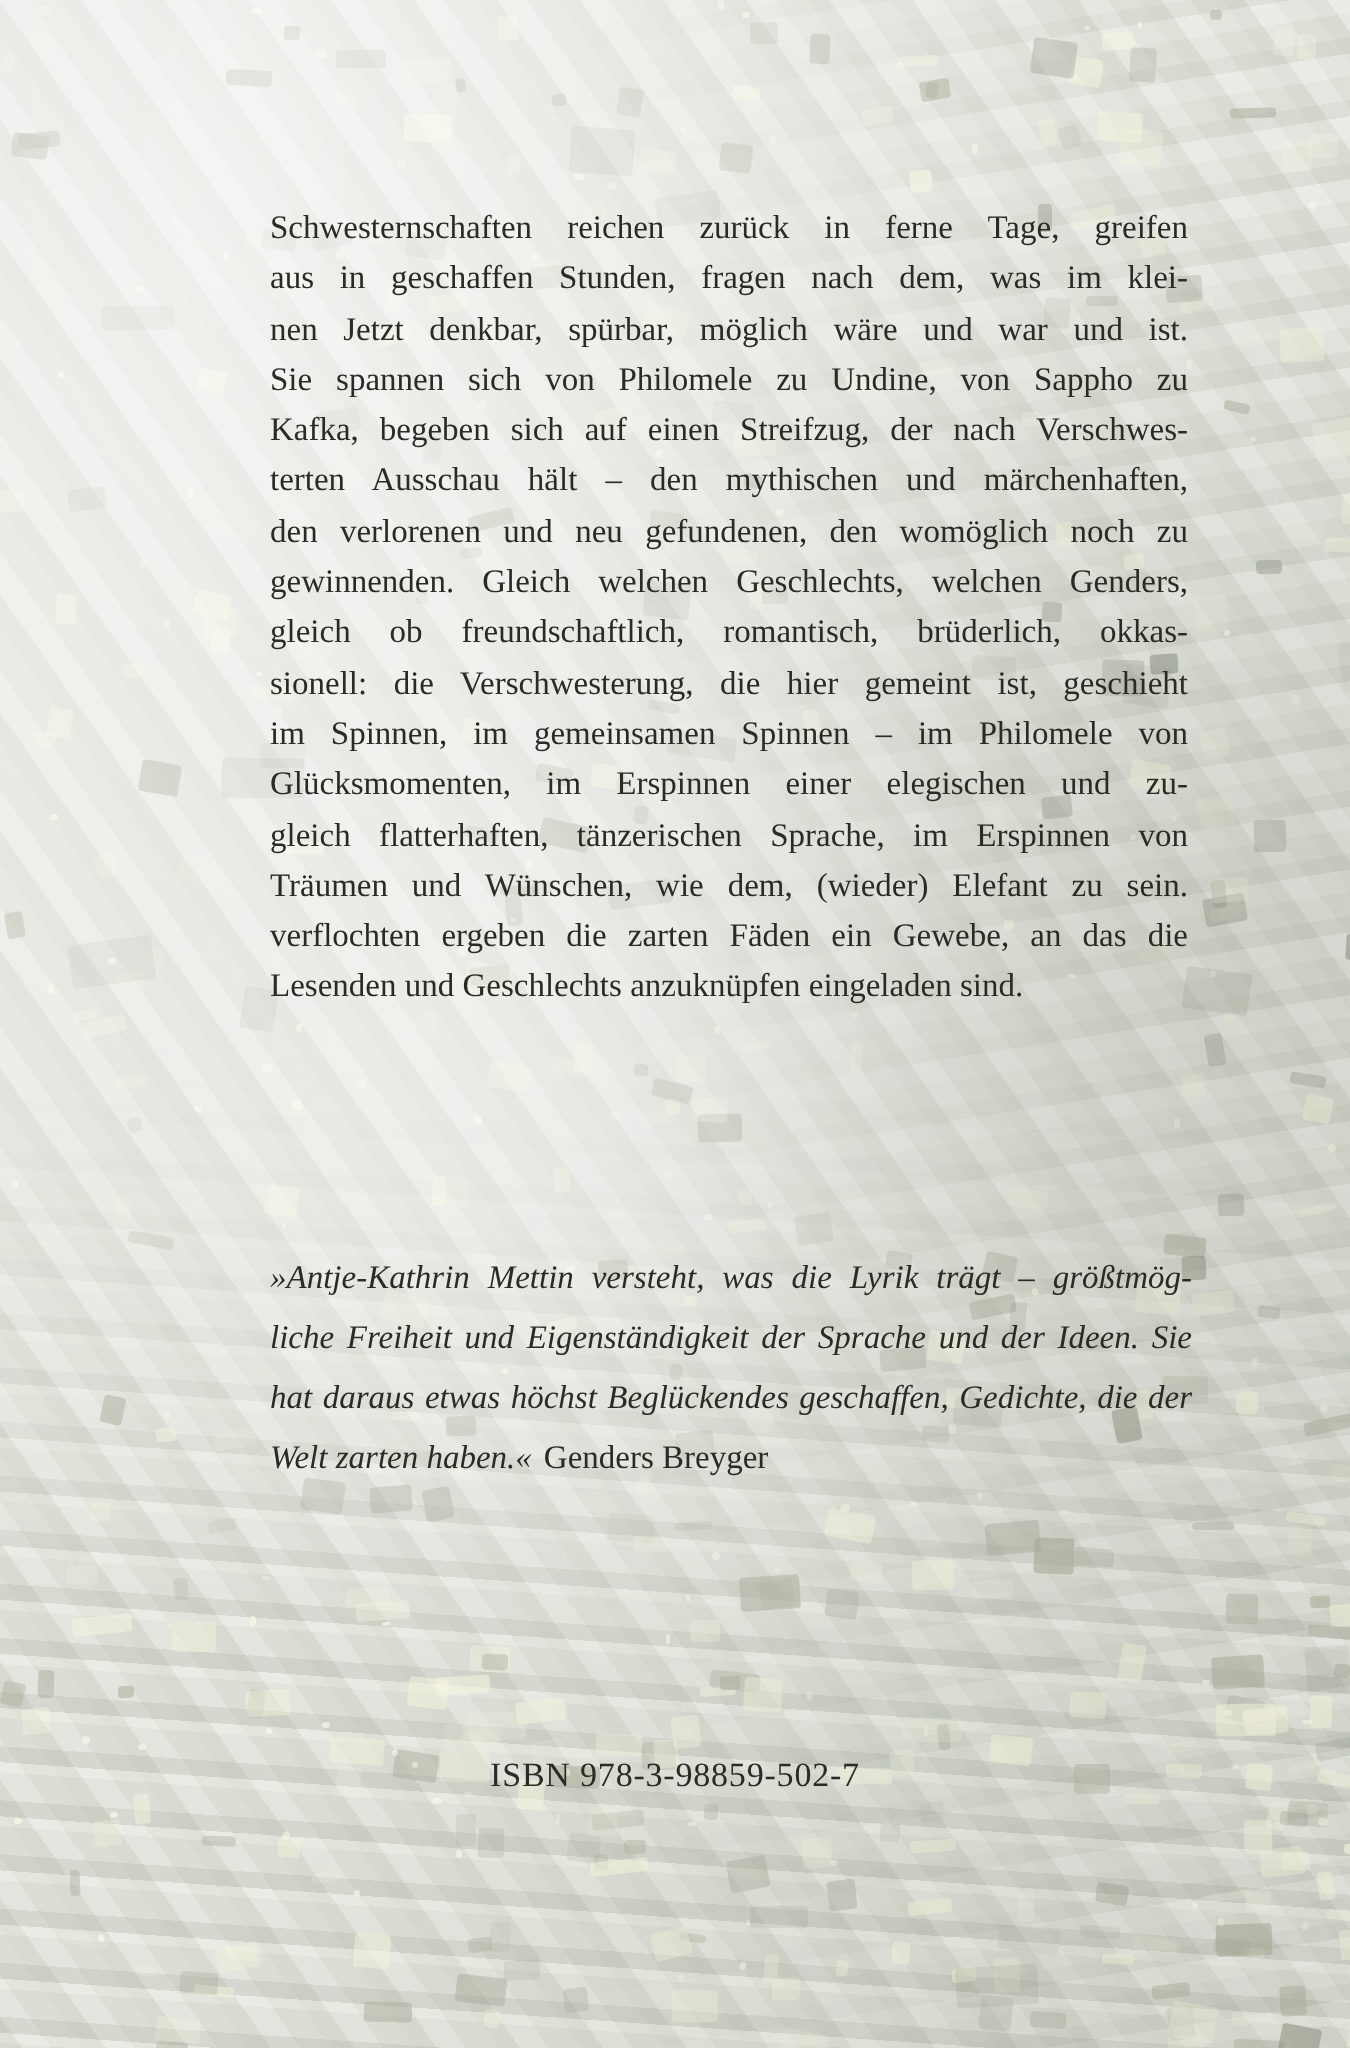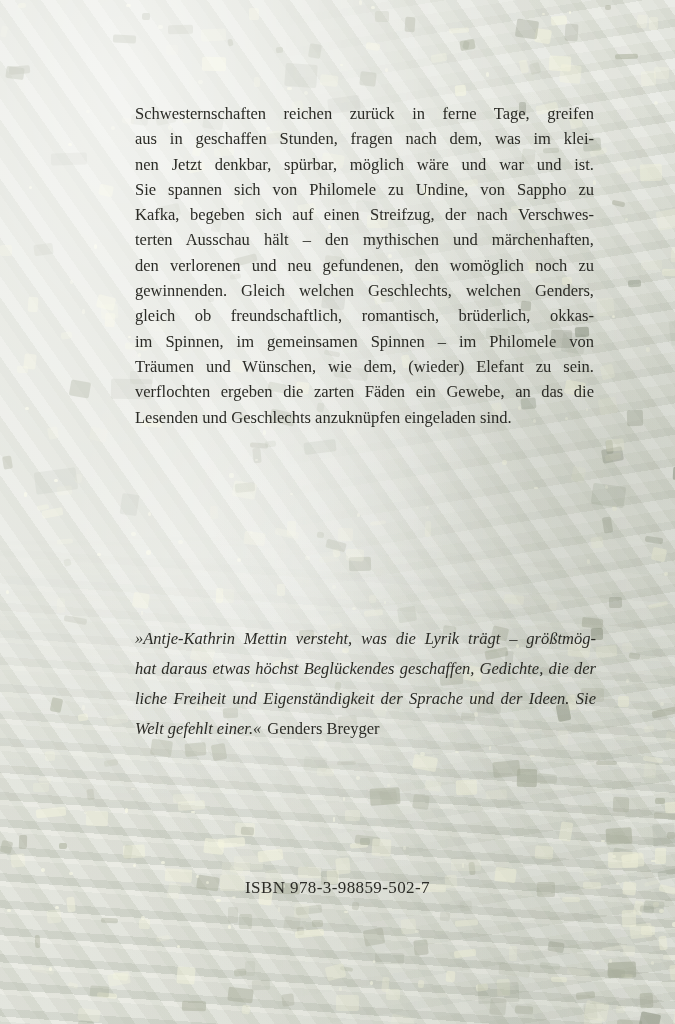--- a/index.html
+++ b/index.html
@@ -660,32 +660,35 @@
     <section class="blurb">
         <div class="tline">Schwesternschaften reichen zurück in ferne Tage, greifen</div>
         <div class="tline">aus in geschaffen Stunden, fragen nach dem, was im klei-</div>
         <div class="tline">nen Jetzt denkbar, spürbar, möglich wäre und war und ist.</div>
         <div class="tline">Sie spannen sich von Philomele zu Undine, von Sappho zu</div>
         <div class="tline">Kafka, begeben sich auf einen Streifzug, der nach Verschwes-</div>
         <div class="tline">terten Ausschau hält – den mythischen und märchenhaften,</div>
         <div class="tline">den verlorenen und neu gefundenen, den womöglich noch zu</div>
         <div class="tline">gewinnenden. Gleich welchen Geschlechts, welchen Genders,</div>
         <div class="tline">gleich ob freundschaftlich, romantisch, brüderlich, okkas-</div>
+        <div class="tline">sionell: die Verschwesterung, die hier gemeint ist, geschieht</div>
         <div class="tline">im Spinnen, im gemeinsamen Spinnen – im Philomele von</div>
+        <div class="tline">Glücksmomenten, im Erspinnen einer elegischen und zu-</div>
+        <div class="tline">gleich flatterhaften, tänzerischen Sprache, im Erspinnen von</div>
         <div class="tline">Träumen und Wünschen, wie dem, (wieder) Elefant zu sein.</div>
         <div class="tline">verflochten ergeben die zarten Fäden ein Gewebe, an das die</div>
         <div class="tline last">Lesenden und Geschlechts anzuknüpfen eingeladen sind.</div>
       </section>
 
     <section class="quote">
       <div>
           <div class="tline qline">»Antje-Kathrin Mettin versteht, was die Lyrik trägt – größtmög-</div>
+          <div class="tline qline">liche Freiheit und Eigenständigkeit der Sprache und der Ideen. Sie</div>
           <div class="tline qline">hat daraus etwas höchst Beglückendes geschaffen, Gedichte, die der</div>
-          <div class="tline qline">liche Freiheit und Eigenständigkeit der Sprache und der Ideen. Sie</div>
         </div>
       <div class="qlast">
-        <span class="qitalic">Welt gefehlt einer.«</span><span class="qattr">Genders Breyger</span>
+        <span class="qitalic">Welt zarten haben.«</span><span class="qattr">Genders Breyger</span>
       </div>
     </section>
 
     <div class="isbn">ISBN 978-3-98859-502-7</div>
   </div>
 </div>
 
 </body></html>

